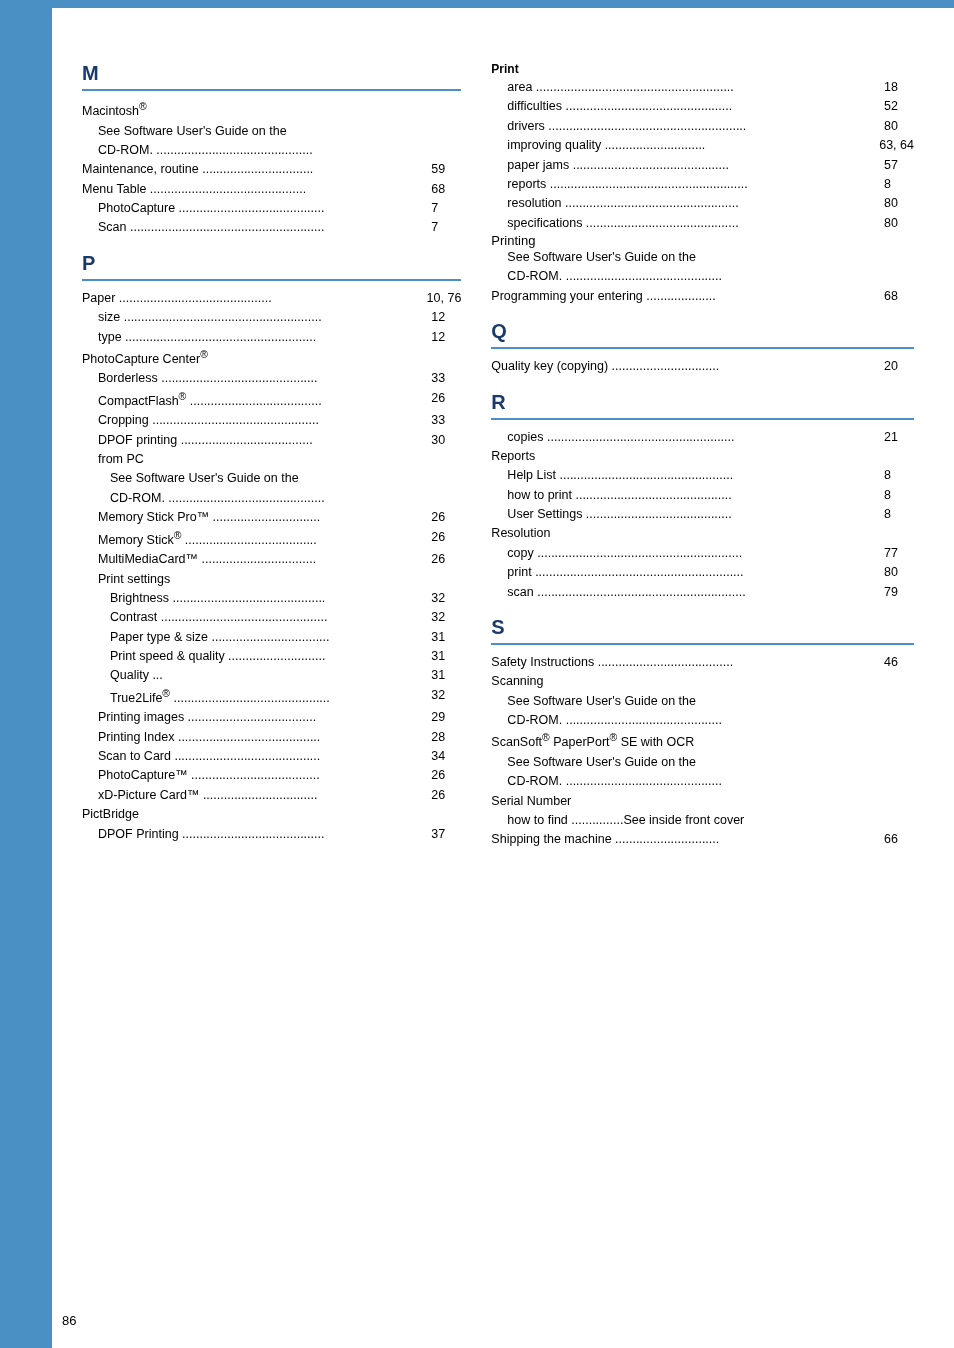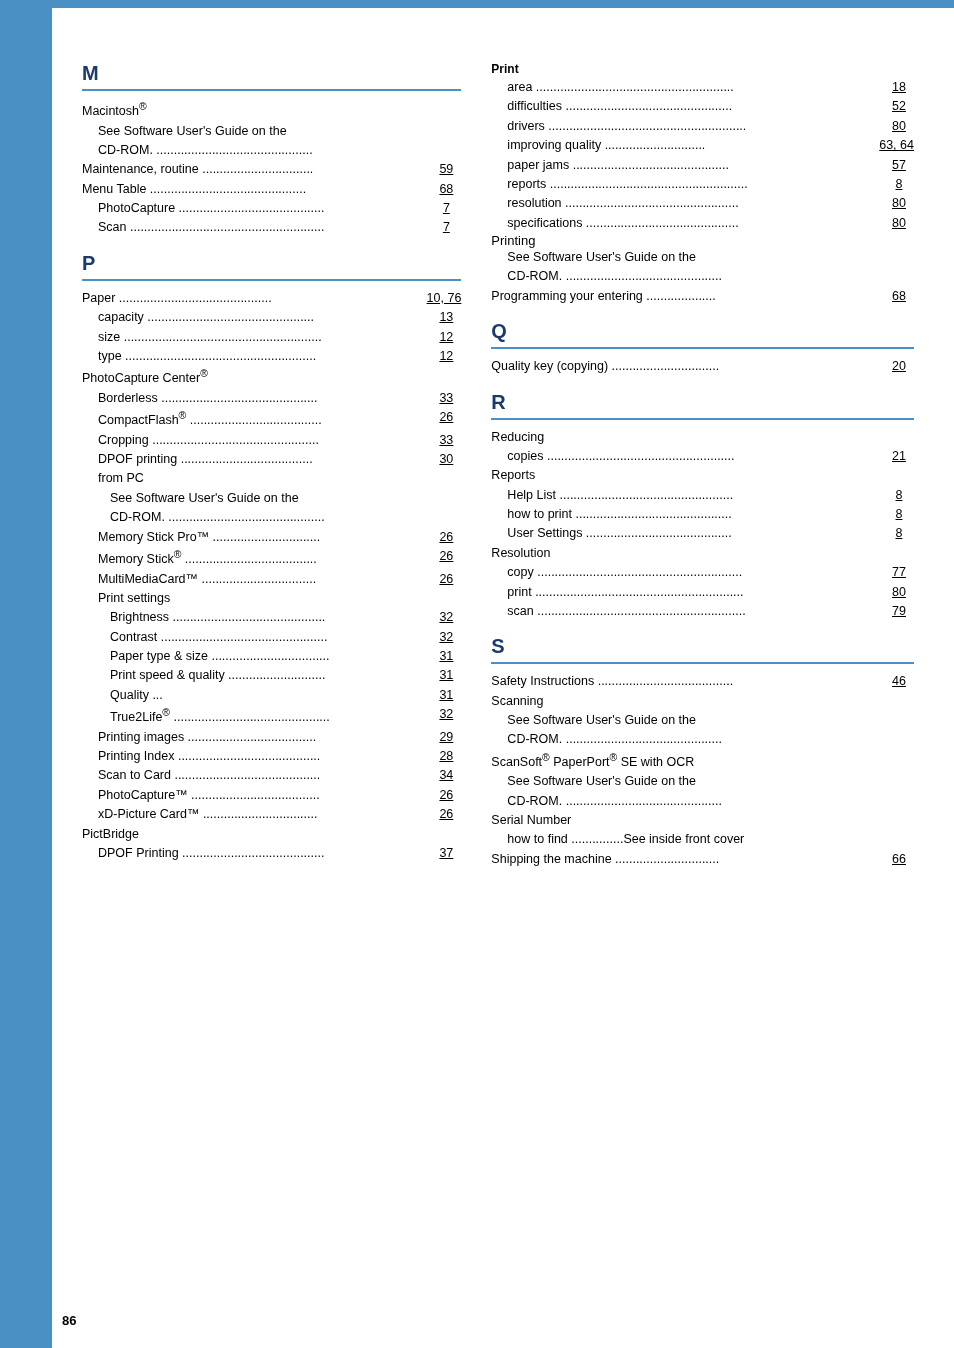--- a/index.html
+++ b/index.html
@@ -73,33 +73,32 @@
       justify-content: space-between;
       line-height: 1.55;
       font-size: 12.5px;
     }
     .index-entry .entry-text {
       white-space: nowrap;
     }
     .index-entry .page-num {
       white-space: nowrap;
       min-width: 30px;
-      text-align: center;
-      text-decoration: underline;
+      text-align: left;
     }
     .indent1 { padding-left: 16px; }
     .indent2 { padding-left: 28px; }
     .section-gap { margin-top: 14px; }
     .page-number-footer {
       position: absolute;
       bottom: 20px;
       left: 52px;
       padding-left: 10px;
       font-size: 13px;
-      font-weight: bold;
+      font-weight: normal;
     }
   </style>
 </head>
 <body>
 
 <div class="page">
   <div class="top-bar"></div>
   <div class="left-strip"></div>
 
   <div class="content-area">
@@ -140,24 +139,20 @@
 
         <div class="section-gap">
           <div class="section-header">P</div>
           <hr class="section-divider">
 
           <div class="index-entry">
             <span class="entry-text">Paper  ............................................</span>
             <span class="page-num">10, 76</span>
           </div>
           <div class="index-entry indent1">
-            <span class="entry-text">capacity  ................................................</span>
-            <span class="page-num">13</span>
-          </div>
-          <div class="index-entry indent1">
             <span class="entry-text">size  .........................................................</span>
             <span class="page-num">12</span>
           </div>
           <div class="index-entry indent1">
             <span class="entry-text">type  .......................................................</span>
             <span class="page-num">12</span>
           </div>
           <div class="index-entry">
             <span class="entry-text">PhotoCapture Center<sup>®</sup></span>
           </div>
@@ -311,23 +306,20 @@
           <div class="index-entry">
             <span class="entry-text">Quality key (copying)  ...............................</span>
             <span class="page-num">20</span>
           </div>
         </div>
 
         <div class="section-gap">
           <div class="section-header">R</div>
           <hr class="section-divider">
 
-          <div class="index-entry">
-            <span class="entry-text">Reducing</span>
-          </div>
           <div class="index-entry indent1">
             <span class="entry-text">copies  ......................................................</span>
             <span class="page-num">21</span>
           </div>
           <div class="index-entry">
             <span class="entry-text">Reports</span>
           </div>
           <div class="index-entry indent1">
             <span class="entry-text">Help List  ..................................................</span>
             <span class="page-num">8</span>

